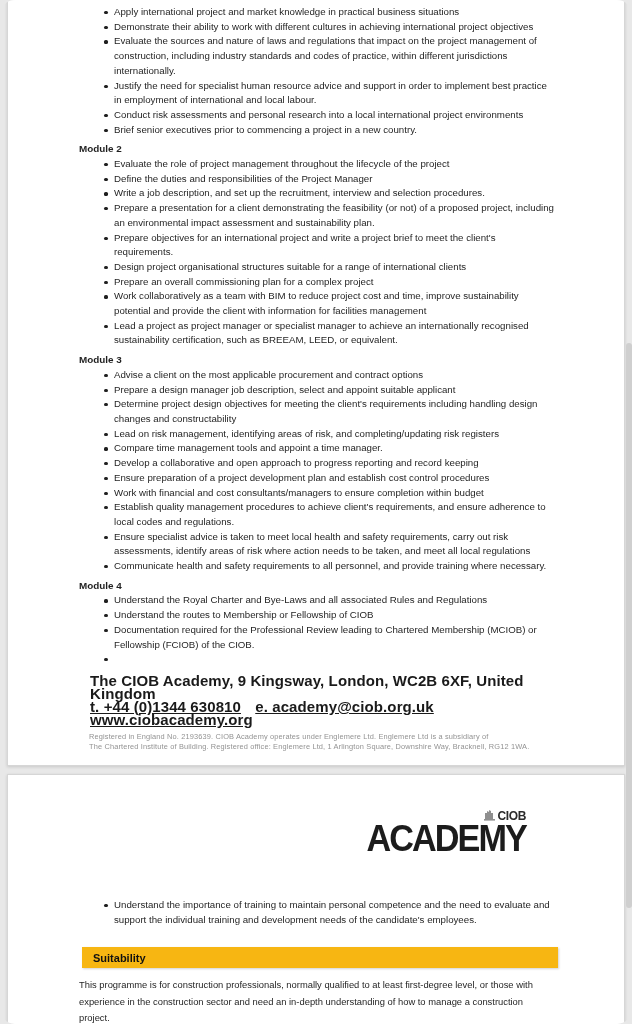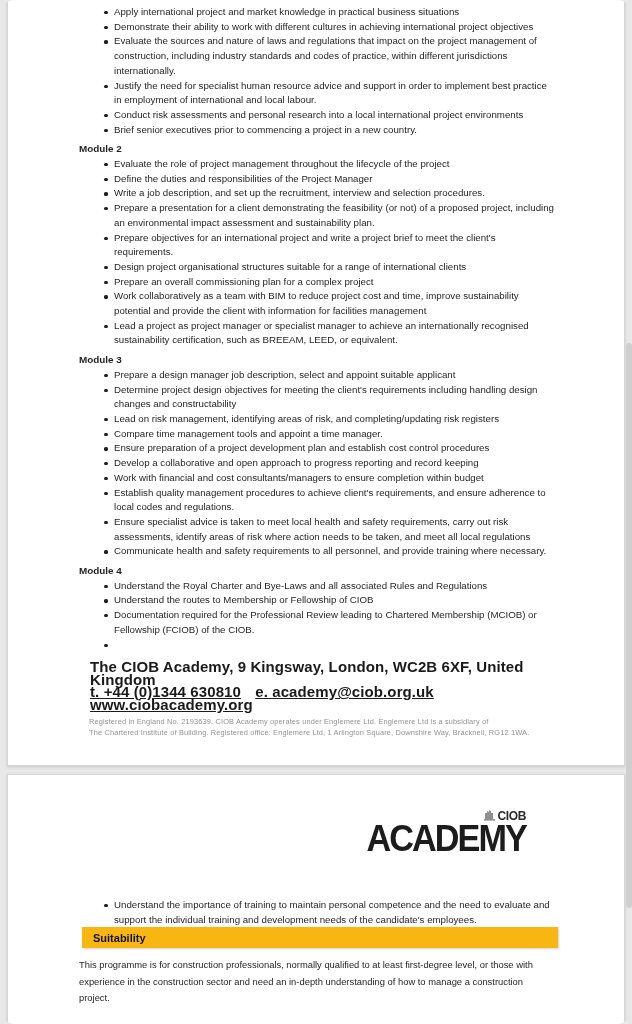--- a/index.html
+++ b/index.html
@@ -31,21 +31,21 @@
   .legal { font-size:7.4px; line-height:10.8px; color:#929292; letter-spacing:0.15px; }
 
   
   .logo-block { margin-top:34px; text-align:right; padding-right:28px; }
   .logo-top { font-size:12px; font-weight:bold; line-height:14px; color:#2b2b2b;
               letter-spacing:-0.4px; margin-bottom:1px; }
   .logo-top svg { vertical-align:-1px; margin-right:2px; }
   .logo-academy { font-size:36px; font-weight:bold; line-height:30px; color:#1c1c1c;
                   letter-spacing:-2px; transform:scaleX(0.95); transform-origin:right; }
   .p2-bullets { margin-top:44px; }
-  .suit-bar { margin-left:3px; width:476px; height:21px;
+  .suit-bar { margin-top:20px; margin-left:3px; width:476px; height:21px;
               background:#F7B612; padding-left:11px; display:flex; align-items:center;
               box-shadow:1px 1px 2px rgba(0,0,0,0.18); }
   .suit-bar span { font-size:11px; font-weight:bold; color:#111; }
   .suit-body { margin-top:9px; font-size:9.4px; line-height:16.3px; }
 
   
   .scrollbar-thumb { position:absolute; right:0px; top:343px; width:6px; height:565px;
                      background:#cfcfcf; border-radius:3px; }
 </style>
 </head>
@@ -120,41 +120,45 @@
     <span class="dot"></span>
     <span class="txt">Lead a project as project manager or specialist manager to achieve an internationally recognised sustainability certification, such as BREEAM, LEED, or equivalent.</span>
   </li>
           </ul>
   </section>
         <section class="module">
     <h3 class="module-title">Module 3</h3>
     <ul class="bullets">
             <li class="bullet">
     <span class="dot"></span>
+    <span class="txt">Advise a client on the most applicable procurement and contract options</span>
+  </li>
+            <li class="bullet">
+    <span class="dot"></span>
     <span class="txt">Prepare a design manager job description, select and appoint suitable applicant</span>
   </li>
             <li class="bullet">
     <span class="dot"></span>
     <span class="txt">Determine project design objectives for meeting the client's requirements including handling design changes and constructability</span>
   </li>
             <li class="bullet">
     <span class="dot"></span>
     <span class="txt">Lead on risk management, identifying areas of risk, and completing/updating risk registers</span>
   </li>
             <li class="bullet">
     <span class="dot"></span>
     <span class="txt">Compare time management tools and appoint a time manager.</span>
   </li>
             <li class="bullet">
     <span class="dot"></span>
+    <span class="txt">Develop a collaborative and open approach to progress reporting and record keeping</span>
+  </li>
+            <li class="bullet">
+    <span class="dot"></span>
     <span class="txt">Ensure preparation of a project development plan and establish cost control procedures</span>
-  </li>
-            <li class="bullet">
-    <span class="dot"></span>
-    <span class="txt">Develop a collaborative and open approach to progress reporting and record keeping</span>
   </li>
             <li class="bullet">
     <span class="dot"></span>
     <span class="txt">Work with financial and cost consultants/managers to ensure completion within budget</span>
   </li>
             <li class="bullet">
     <span class="dot"></span>
     <span class="txt">Establish quality management procedures to achieve client's requirements, and ensure adherence to local codes and regulations.</span>
   </li>
             <li class="bullet">

